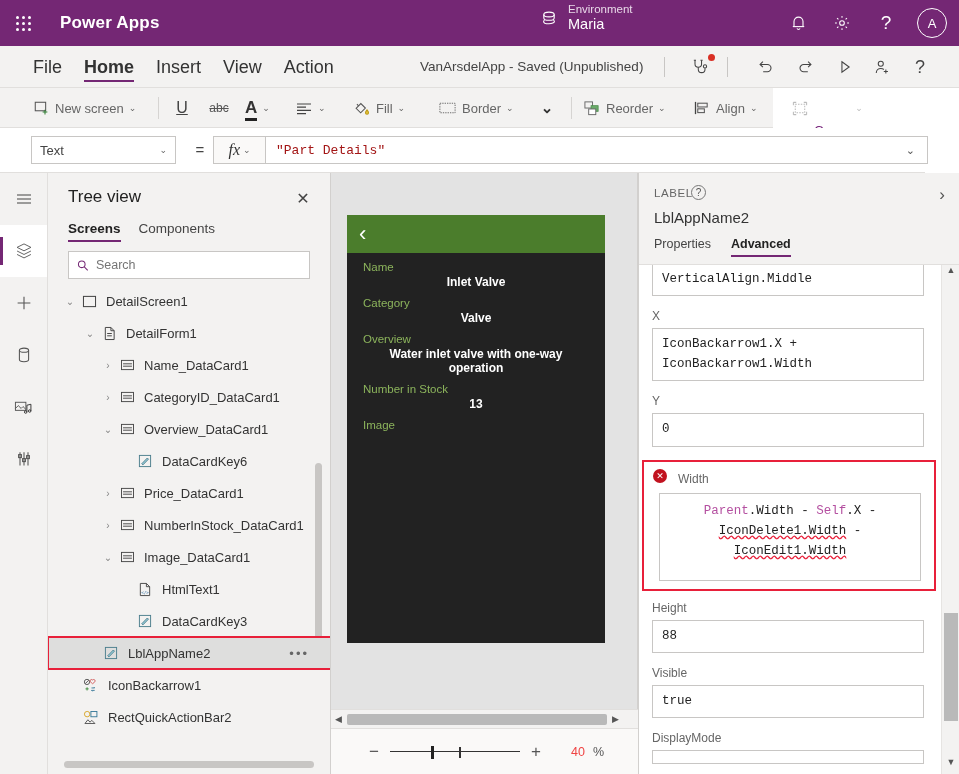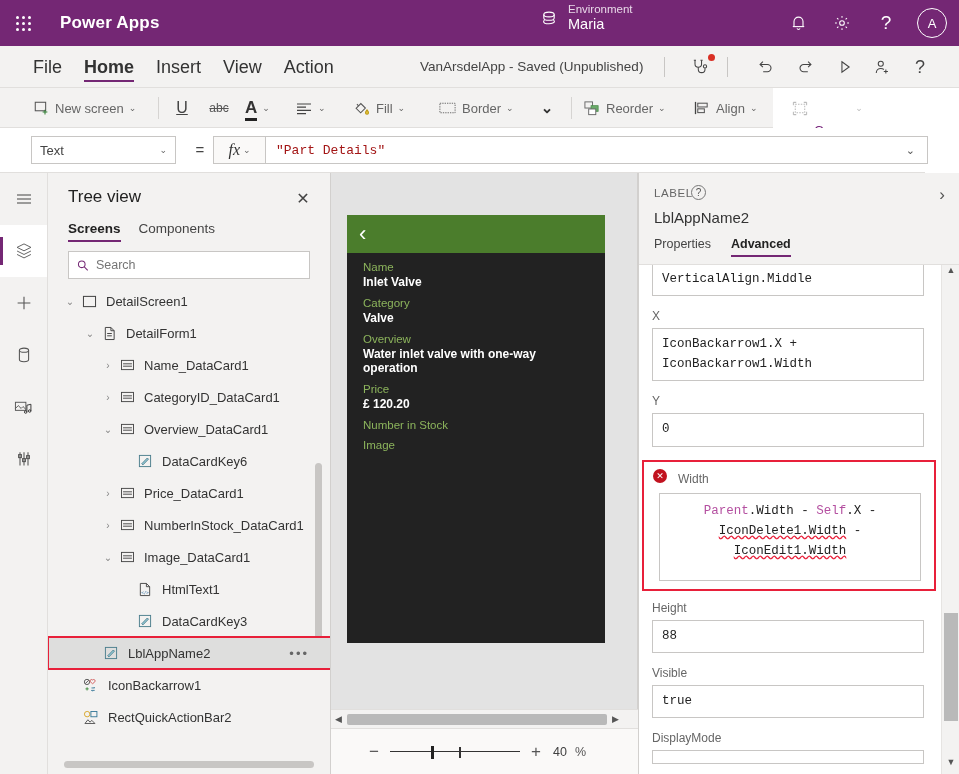--- a/index.html
+++ b/index.html
@@ -101,31 +101,31 @@
   .t-dots { position:absolute; right:22px; top:50%; transform:translateY(-50%); letter-spacing:2px; color:#666; font-size:13px;}
   .tree-vscroll { position:absolute; right:8px; top:290px; width:7px; height:205px; background:#c8c6c4; border-radius:4px;}
   .tree-hscroll { position:absolute; left:16px; bottom:6px; width:250px; height:7px; background:#c8c6c4; border-radius:4px;}
 
   
   .canvas { position:absolute; left:331px; top:173px; width:307px; height:601px; background:#e3e3e3; border-right:1px solid #d2d0ce;}
   .phone { position:absolute; left:16px; top:42px; width:258px; height:428px; background:#222; }
   .phone-head { height:38px; background:#4b7d2c; display:flex; align-items:center; padding-left:12px; color:#fff;}
   .pf { padding:0 16px; }
   .pf-key { color:#8cb45c; font-size:11.5px; margin-top:8px;}
-  .pf-val { color:#fff; font-size:12px; font-weight:bold; margin-top:2px;}
+  .pf-val { color:#fff; font-size:12px; font-weight:bold; margin-top:2px;text-align:center;}
   .canvas-hbar { position:absolute; left:0; bottom:46px; width:307px; height:19px; background:#f3f2f1; border-top:1px solid #e1dfdd; display:flex; align-items:center;}
   .canvas-hbar .arr { width:15px; text-align:center; font-size:9px; color:#555; cursor:pointer;}
   .canvas-hthumb { height:11px; background:#b9b9b9; border-radius:2px; margin:0 1px;}
   .zoombar { position:absolute; left:0; bottom:0; width:307px; height:46px; background:#faf9f8; border-top:1px solid #e1dfdd; display:flex; align-items:center;}
   .zb-minus,.zb-plus { width:26px; text-align:center; font-size:17px; color:#555; cursor:pointer;}
   .zb-track { position:relative; width:130px; height:16px; margin:0 3px; cursor:pointer;}
   .zb-track::before { content:""; position:absolute; left:0; right:0; top:7px; height:1.6px; background:#333;}
   .zb-tick { position:absolute; left:69px; top:3px; width:1.6px; height:11px; background:#333;}
   .zb-thumb { position:absolute; left:41px; top:2px; width:2.6px; height:13px; background:#222;}
-  .zb-pct { font-size:12.5px; color:#404040; margin-left:4px;}
+  .zb-pct { font-size:12.5px; color:#ef4444; margin-left:22px;}
   .zb-pctsym { font-size:12.5px; color:#555; margin-left:8px;}
 
   
   .rpanel { position:absolute; left:638px; top:173px; width:321px; height:601px; background:#fff; border-left:1px solid #d2d0ce;}
   .rp-head { position:relative; height:92px; background:#f3f2f1; border-bottom:1px solid #e1dfdd;}
   .rp-kind { position:absolute; left:15px; top:14px; font-size:11.5px; letter-spacing:0.6px; color:#666;}
   .rp-help { position:absolute; left:52px; top:12px; width:15px;height:15px;border:1px solid #777;border-radius:50%; font-size:10px; color:#555; text-align:center; line-height:13px; cursor:pointer;}
   .rp-expand { position:absolute; right:14px; top:12px; font-size:17px; color:#555; cursor:pointer;}
   .rp-name { position:absolute; left:15px; top:36px; font-size:15px; color:#333;}
   .rp-tabs { position:absolute; left:15px; top:64px; display:flex; gap:20px;}
@@ -590,25 +590,22 @@
         </div>
         <div>
           <div class="pf-key">Category</div>
           <div class="pf-val">Valve</div>
         </div>
         <div>
           <div class="pf-key">Overview</div>
           <div class="pf-val">Water inlet valve with one-way operation</div>
         </div>
         <div>
-          <div class="pf-key">Price</div>
-          <div class="pf-val">£ 120.20</div>
-        </div>
-        <div>
           <div class="pf-key">Number in Stock</div>
+          <div class="pf-val">13</div>
         </div>
         <div>
           <div class="pf-key">Image</div>
         </div>
       </div>
     </div>
 
     <div class="canvas-hbar">
       <span class="arr">◀</span>
       <div class="canvas-hthumb" style="width:260px;"></div>

